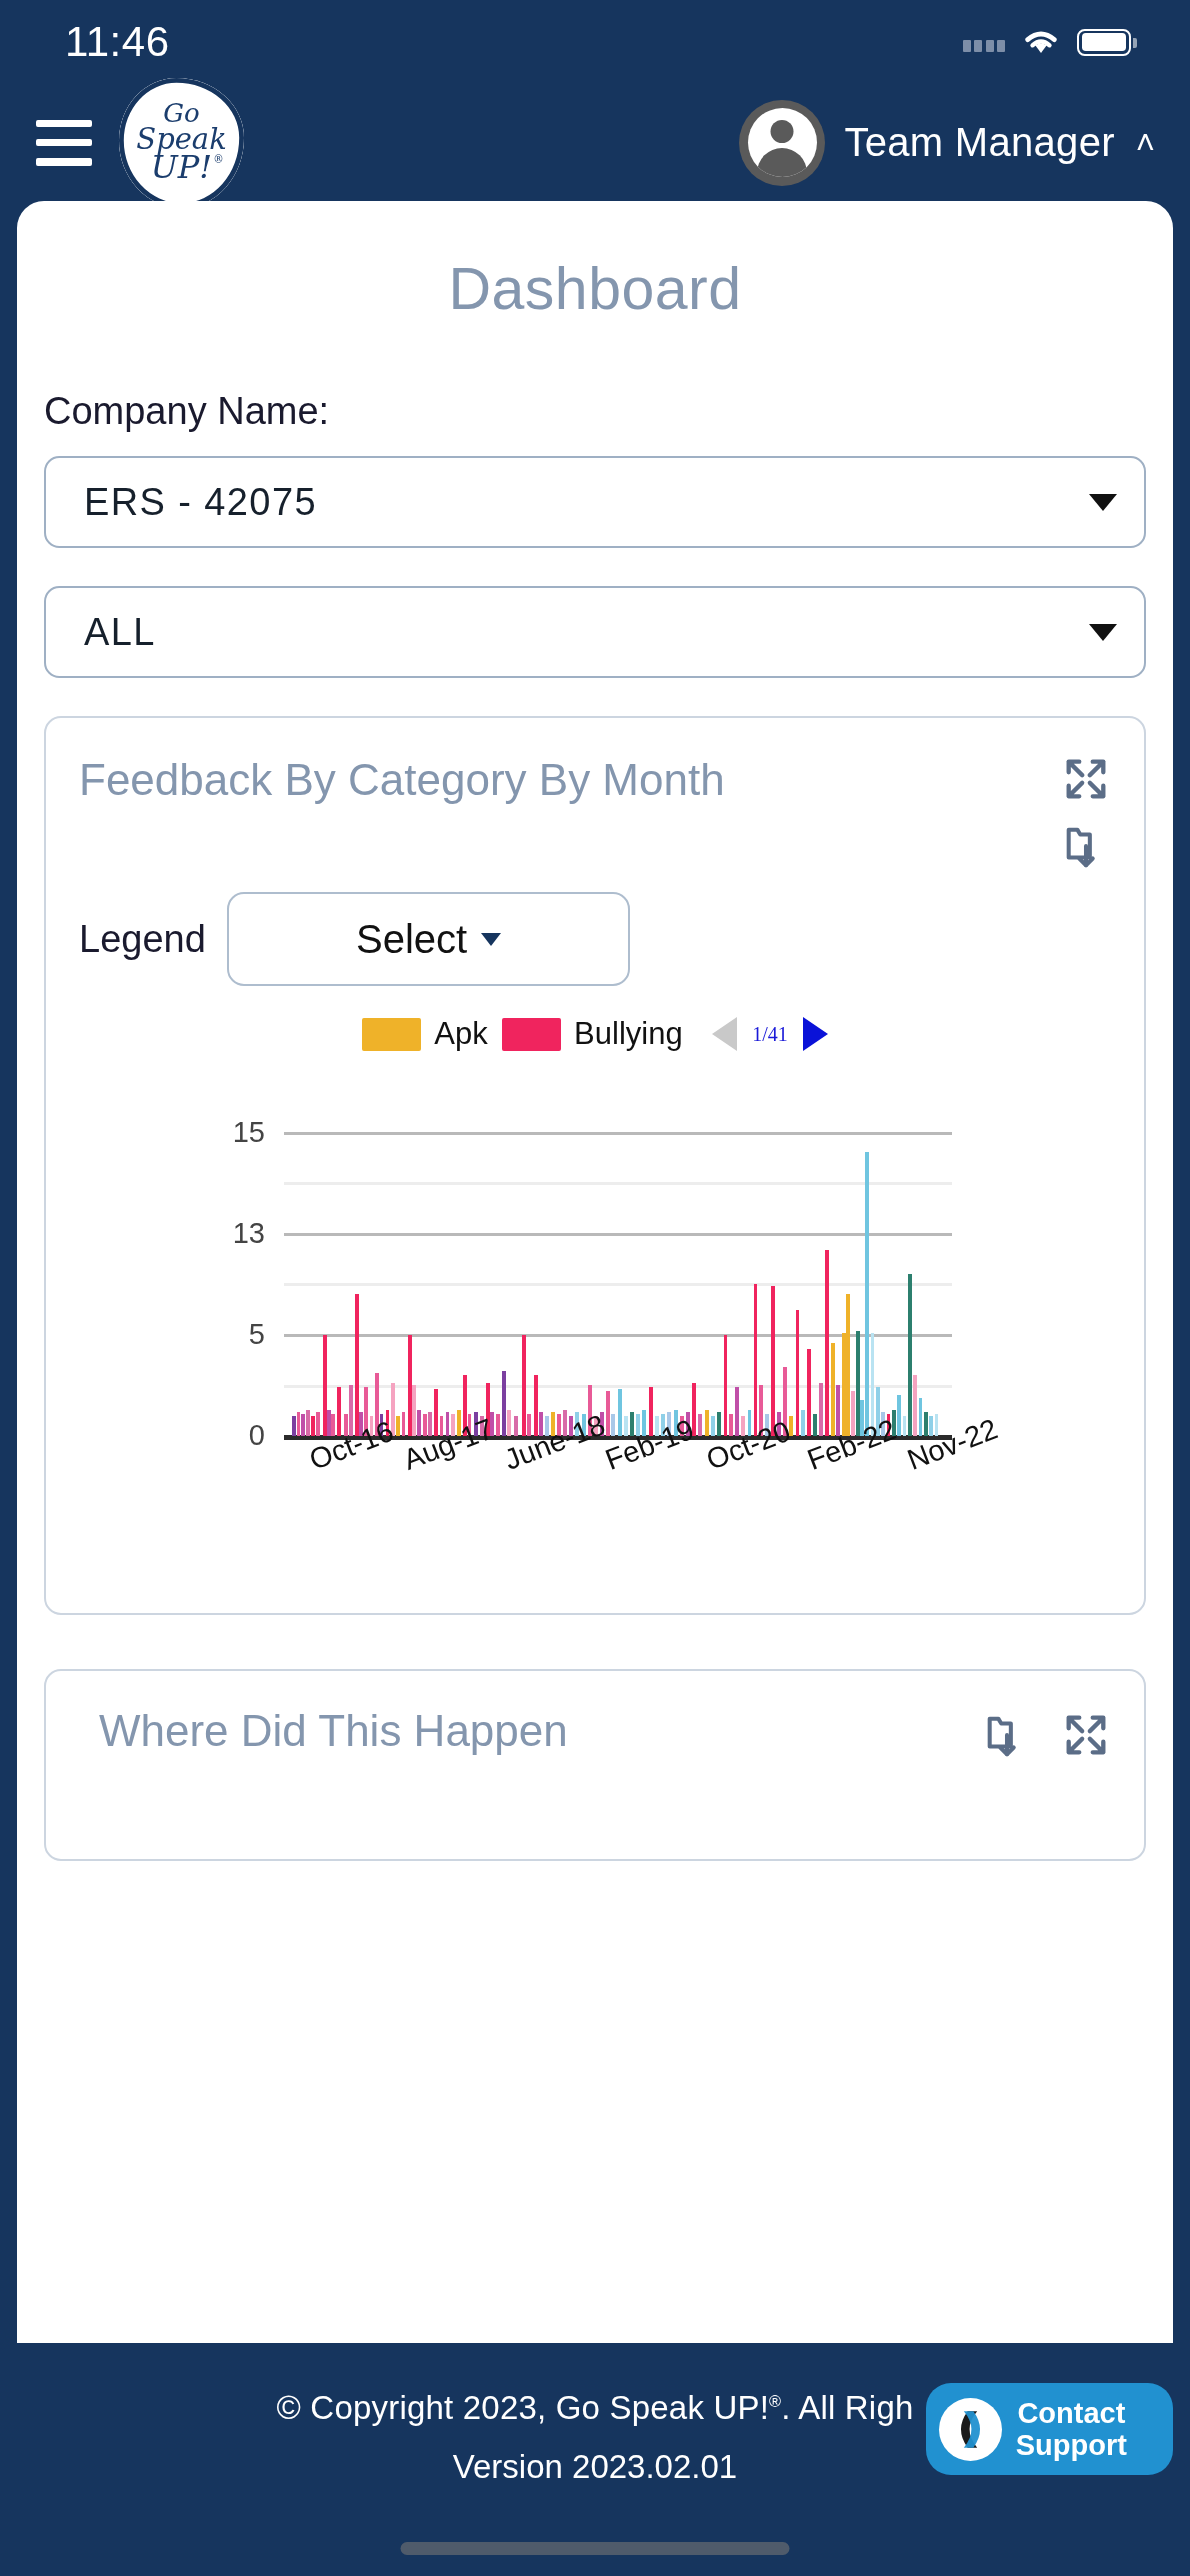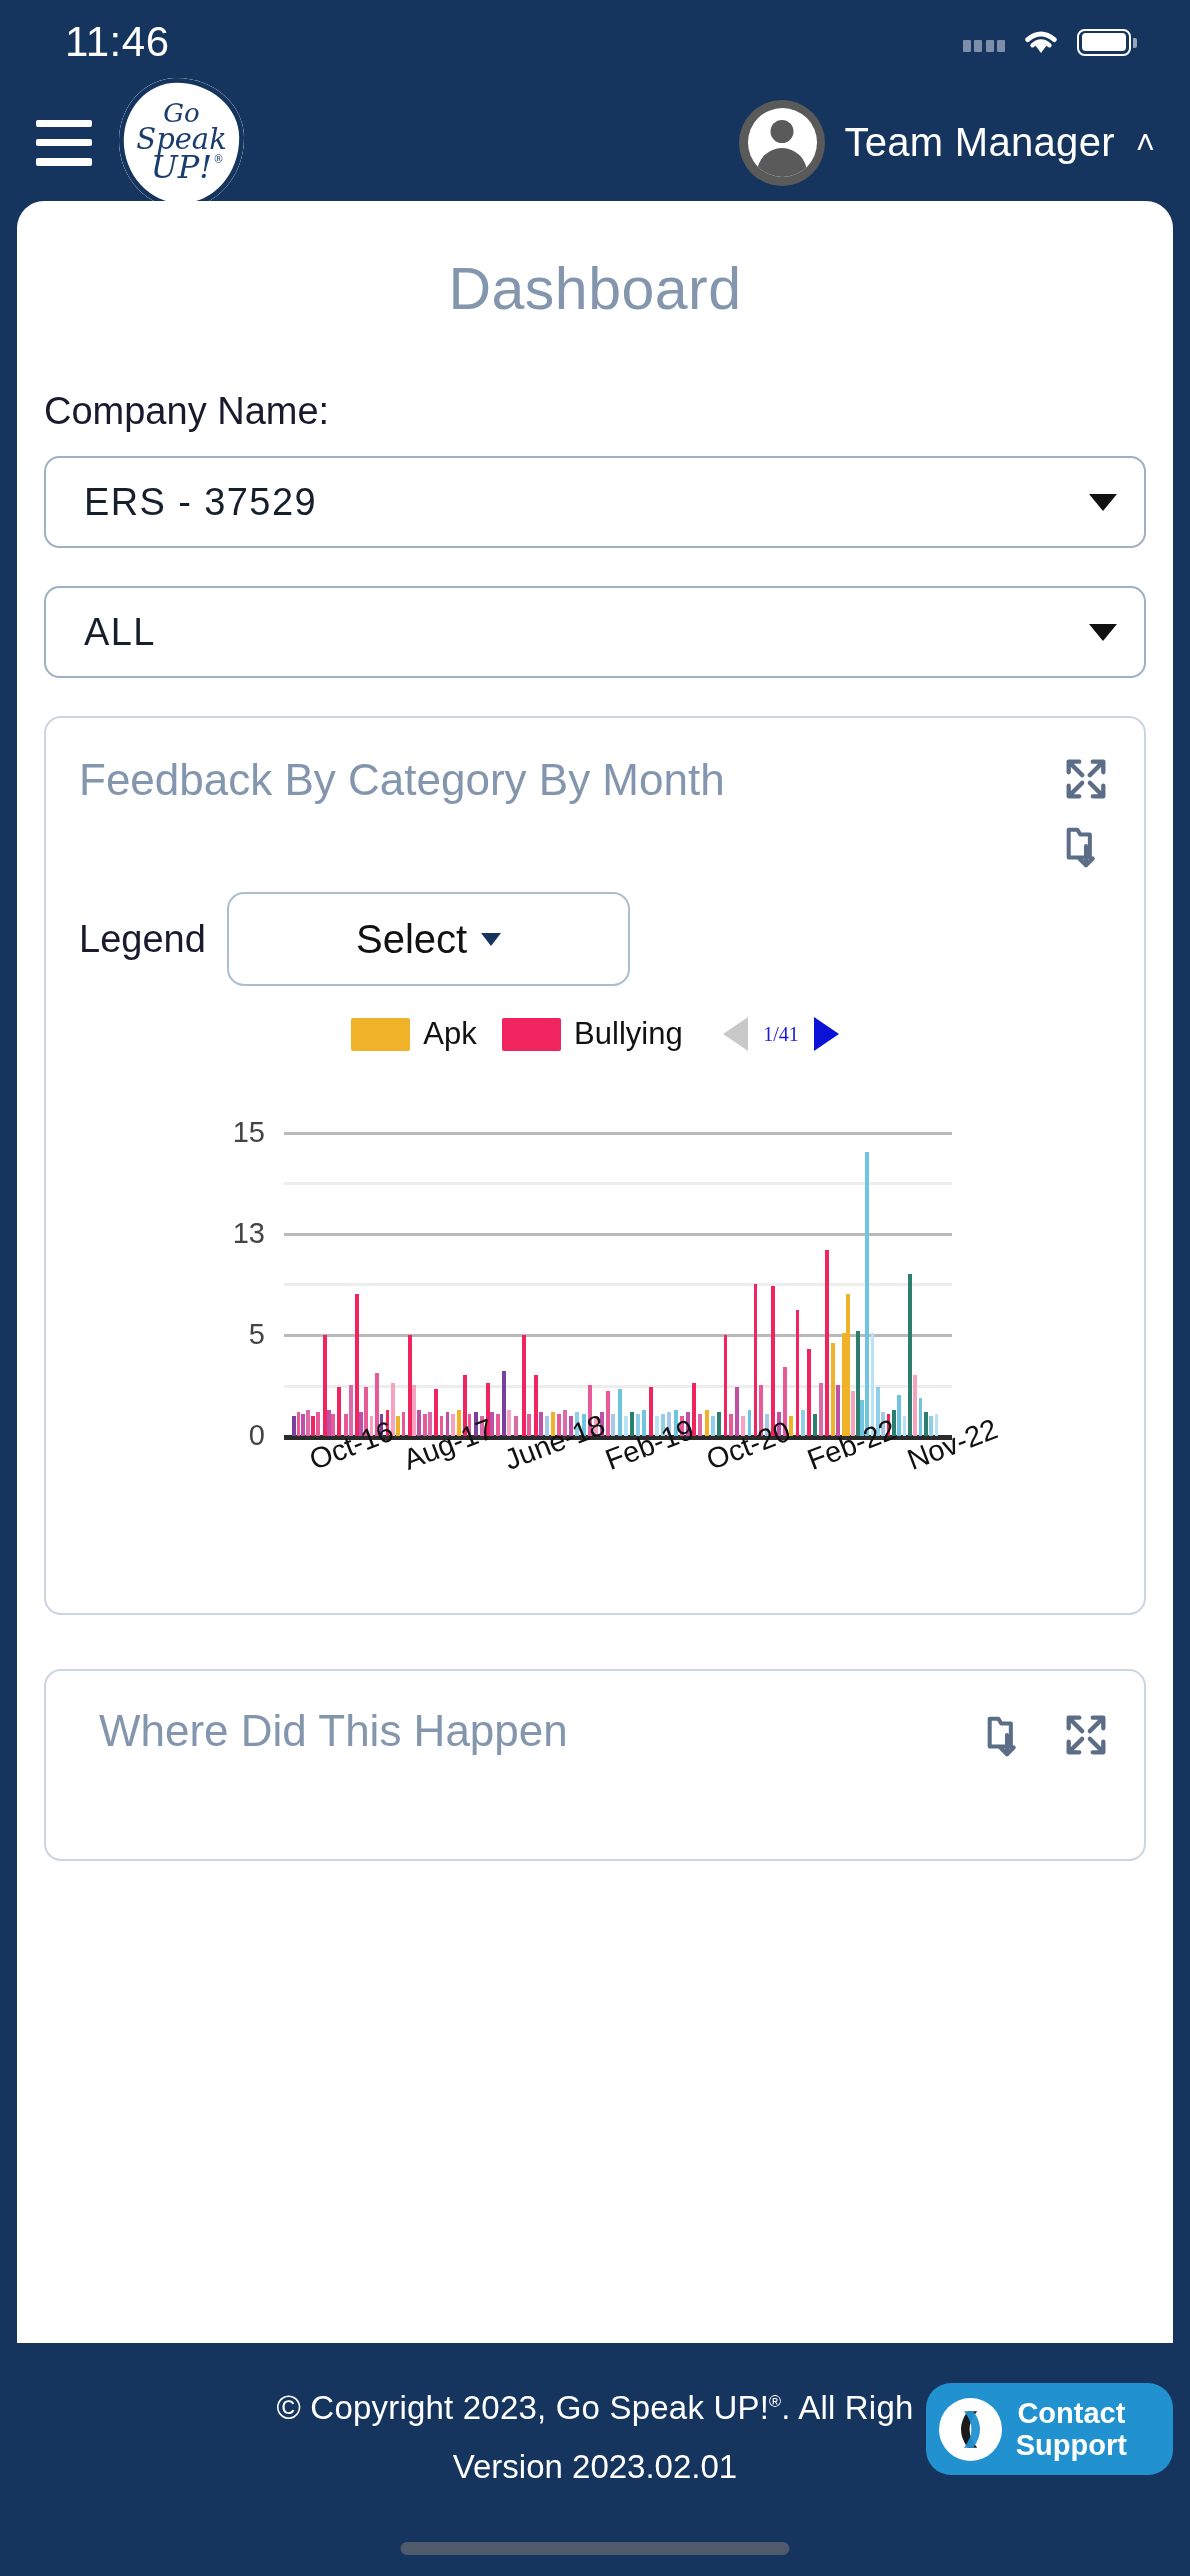--- a/index.html
+++ b/index.html
@@ -100,21 +100,21 @@
   .select-pill {
     height: 94px; flex: 1; max-width: 403px; border: 2.9px solid #aebdce; border-radius: 17px;
     display: flex; align-items: center; justify-content: center; gap: 13.4px;
   }
   .select-pill .txt { font-size: 40px; color: #111; }
   .caret-sm { width: 0; height: 0; border-left: 10.5px solid transparent;
               border-right: 10.5px solid transparent; border-top: 13.4px solid #16355E; }
 
   
   .chart-wrap { position: relative; height: 575px; margin: 23px 0 29px 0; }
-  .chart-legend { display: flex; align-items: center; justify-content: center; gap: 25px; height: 50px; }
+  .chart-legend { display: flex; align-items: center; justify-content: center; gap: 14px; height: 50px; }
   .lg-item { display: flex; align-items: center; gap: 13.4px; }
   .lg-swatch { width: 59px; height: 33px; border-radius: 1.9px; }
   .lg-label { font-size: 31px; color: #111; }
   .pager { display: flex; align-items: center; gap: 15.3px; margin-left: 15.3px; }
   .tri-left { width: 0; height: 0; border-top: 17px solid transparent; border-bottom: 17px solid transparent;
               border-right: 25px solid #c9c9c9; cursor: pointer; }
   .tri-right { width: 0; height: 0; border-top: 17px solid transparent; border-bottom: 17px solid transparent;
                border-left: 25px solid #0a12d8; cursor: pointer; }
   .pager-text { font-size: 20px; color: #1a1ad8; font-family: Liberation Serif, serif; }
 
@@ -210,21 +210,21 @@
     </div>
   </div>
 
   <div class="content">
 
     <div class="page-title">Dashboard</div>
 
     <div class="field-label">Company Name:</div>
 
     <div class="select-box">
-      <div class="val">ERS - 37529</div>
+      <div class="val">ERS - 42075</div>
       <div class="caret-down"></div>
     </div>
 
     <div class="select-box" style="margin-top:38px">
       <div class="val">ALL</div>
       <div class="caret-down"></div>
     </div>
 
     <div class="card">
       <div class="card-head">

